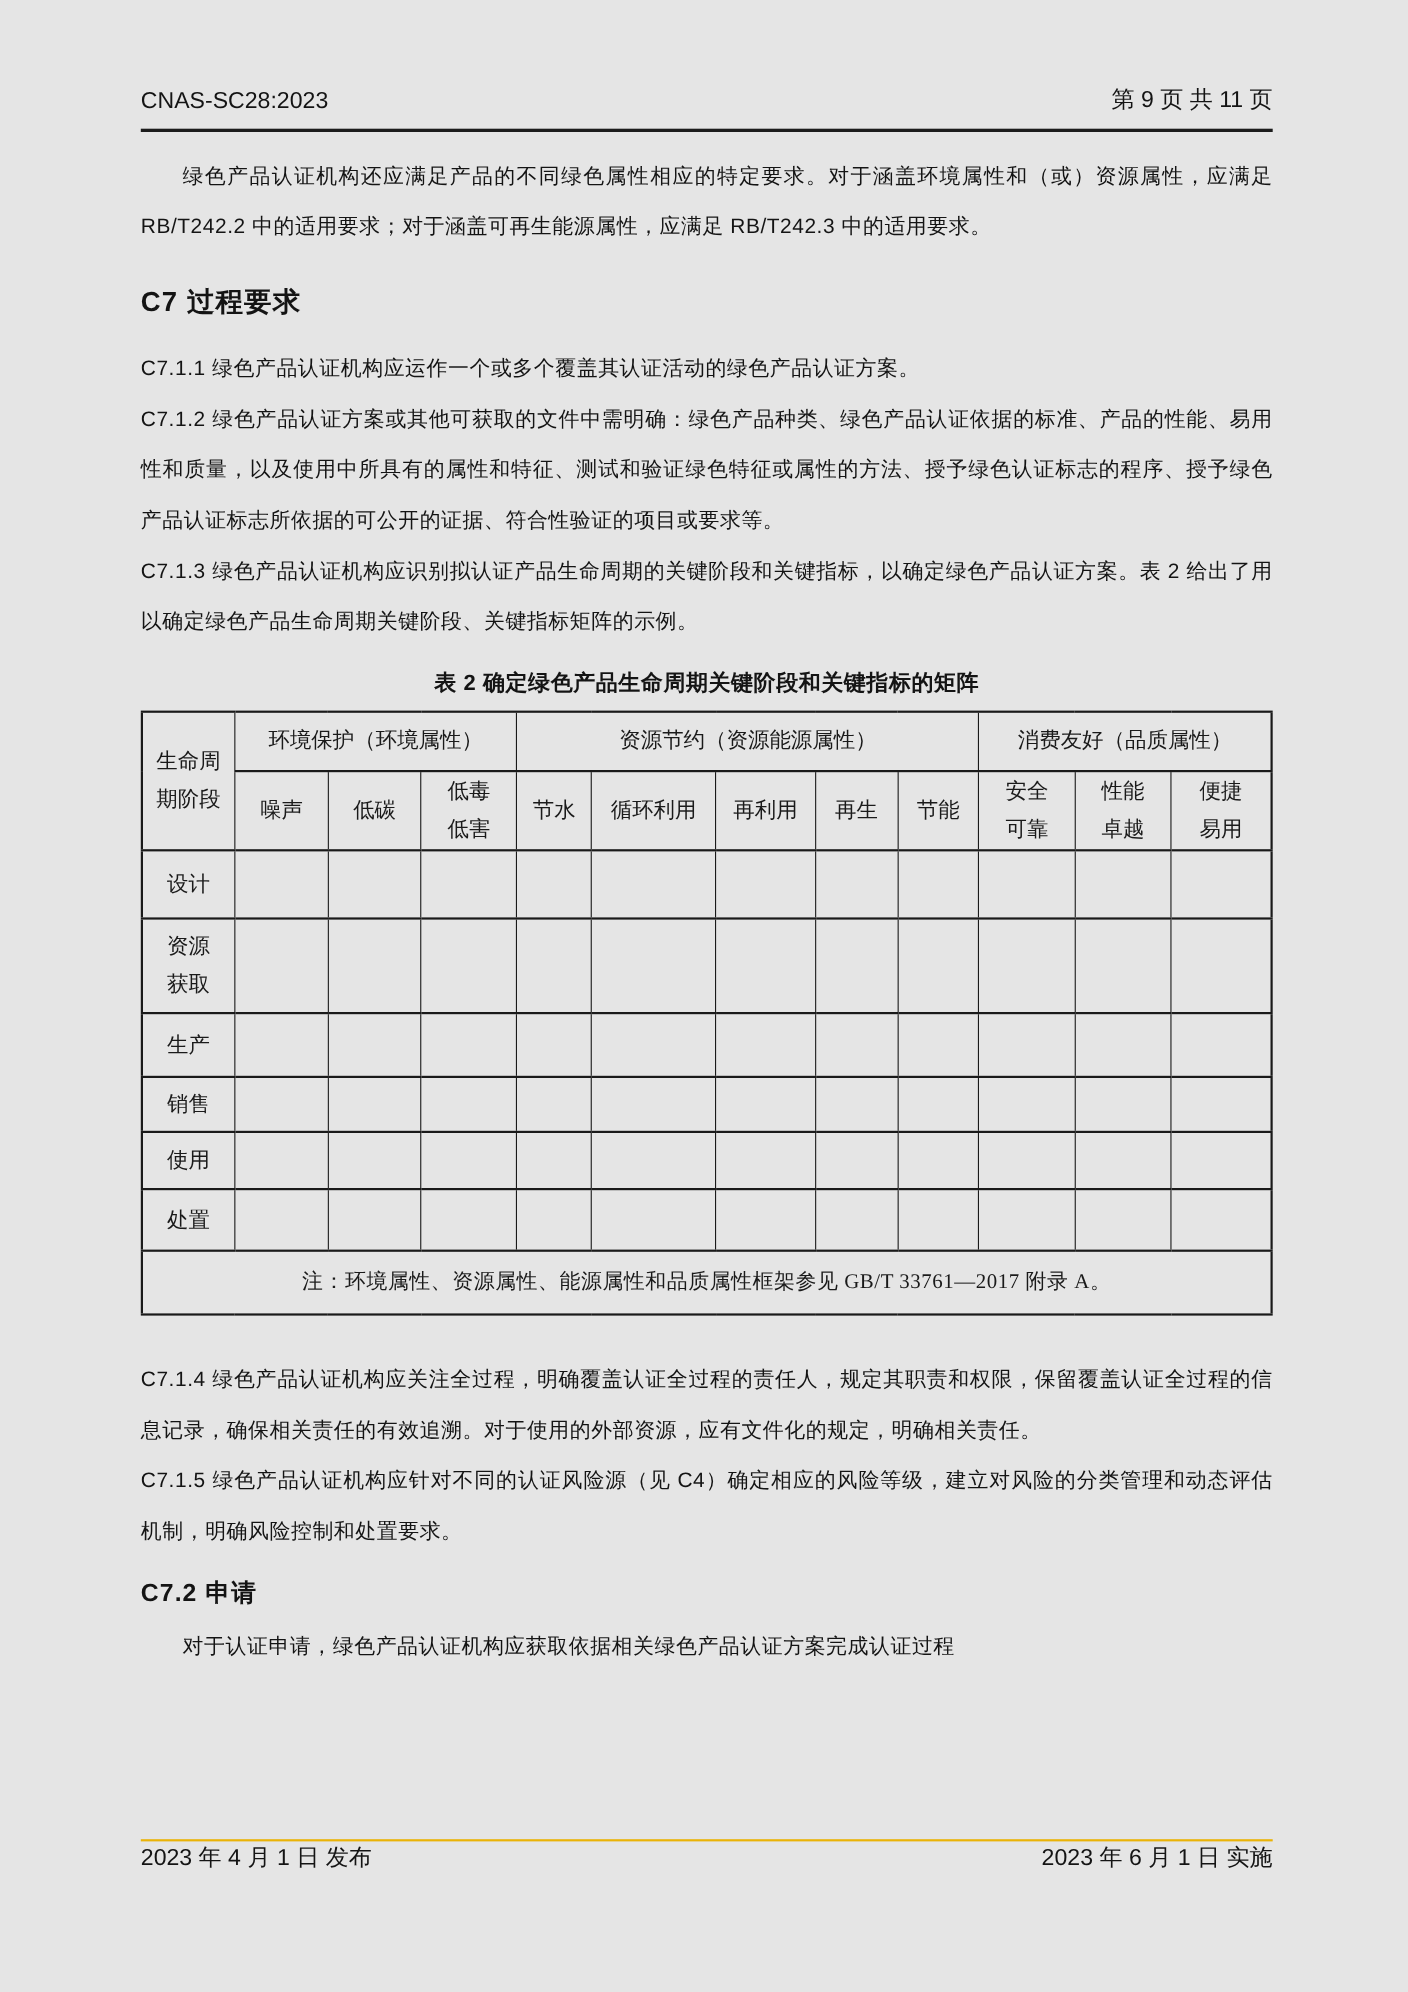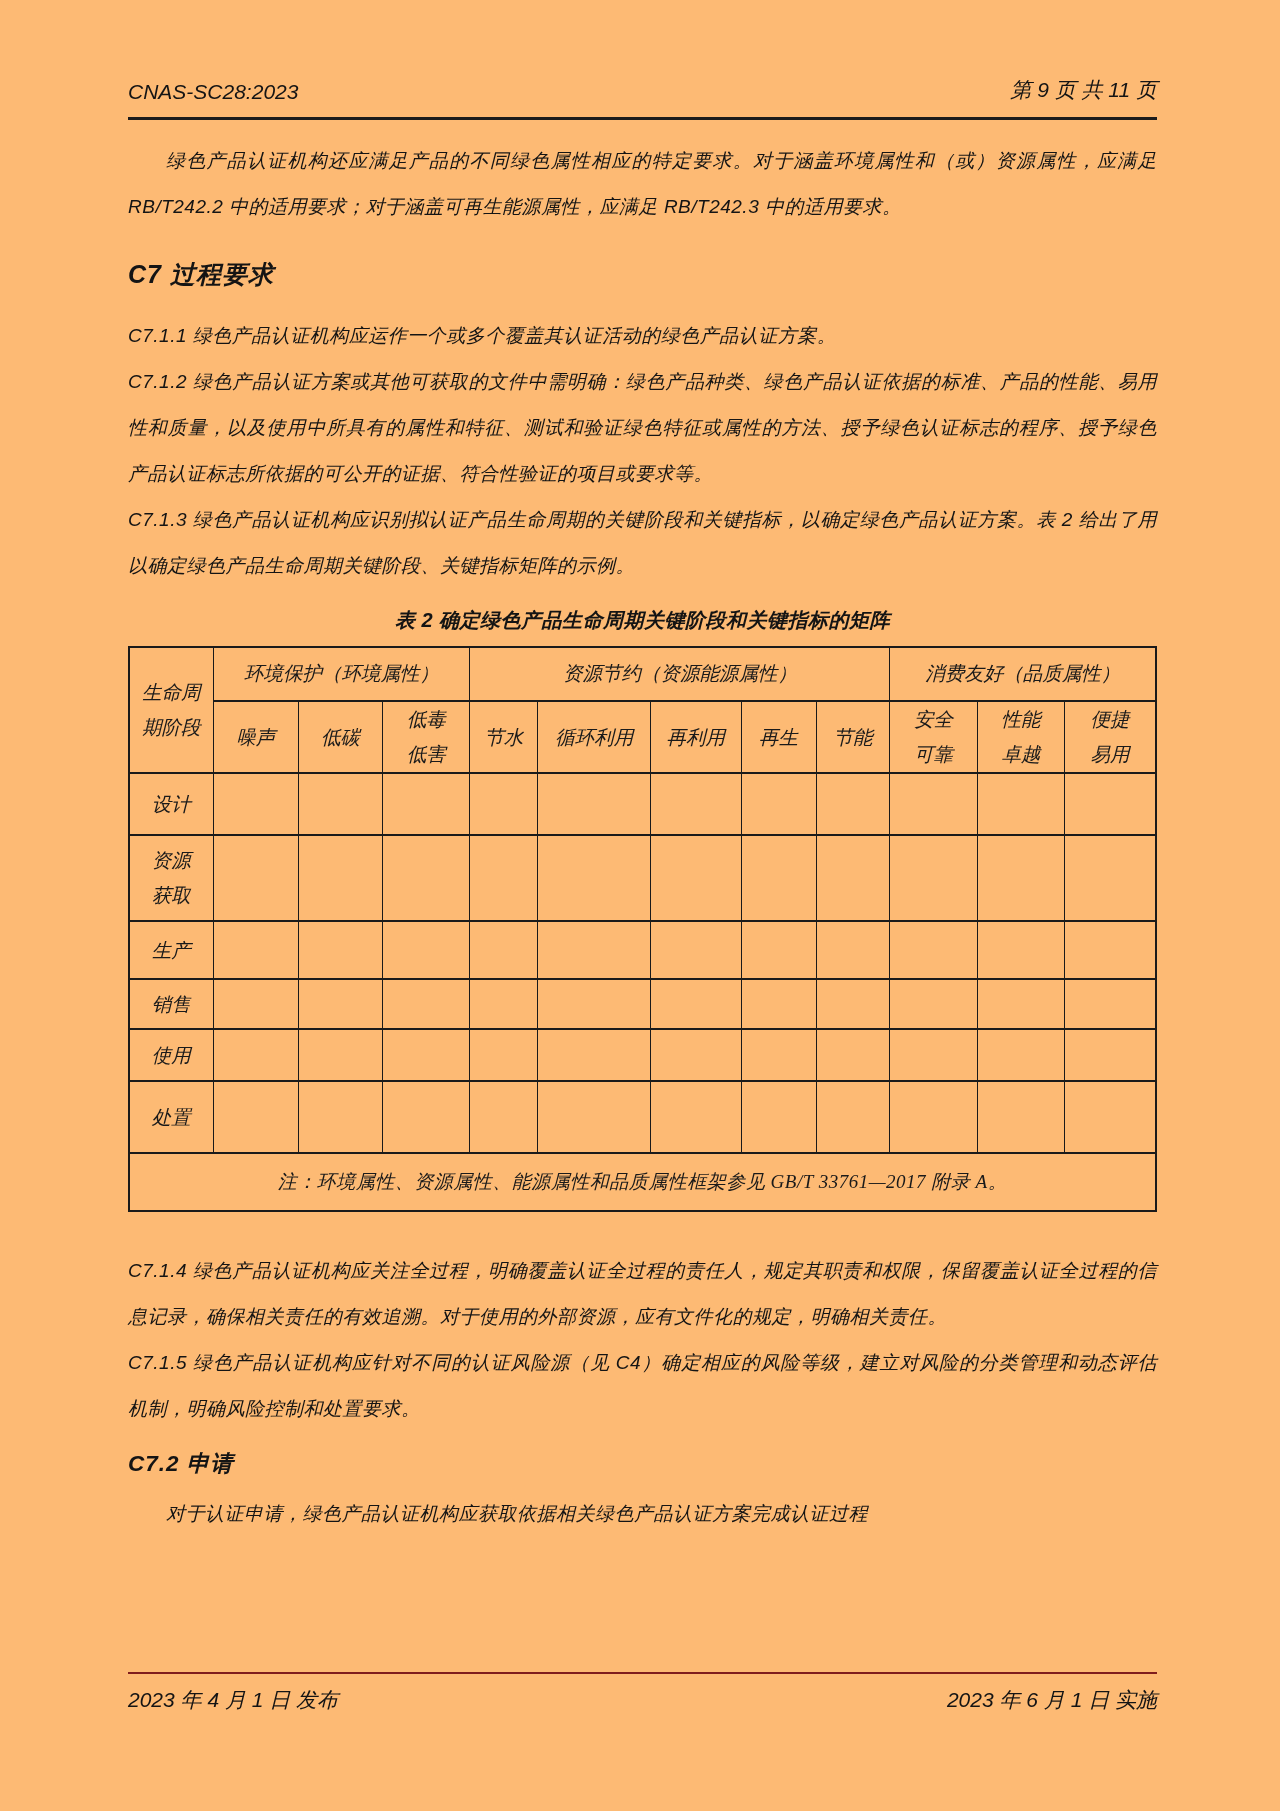--- a/index.html
+++ b/index.html
@@ -1,24 +1,23 @@
 <!DOCTYPE html>
 <html><head>
 <meta charset="utf-8">
 <style>
   html,body { margin:0; padding:0; background:#ffffff; }
   .page {
     position:relative;
     width:1280px; height:1811px;
-    background:#fdba74;
+    background:#e5e5e5;
     color:#141414;
     font-family:"Liberation Sans", sans-serif;
     overflow:hidden;
     box-sizing:border-box;
-    font-style:italic;
   }
   .margins { padding:0 123px 0 128px; box-sizing:border-box; }
 
   
   .doc-header {
     display:flex; justify-content:space-between; align-items:flex-end;
     margin-top:76px; padding-bottom:13px;
     border-bottom:3px solid #1c1c1c;
     font-size:21px;
   }
@@ -52,29 +51,28 @@
     padding:0 2px; box-sizing:border-box;
     white-space:pre-line; line-height:1.8;
   }
   tr.r-group  { height:54px; }
   tr.r-sub    { height:56px;margin-top:34px; }
   tr.r-design { height:62px;padding-left:44px; }
   tr.r-res    { height:86px; }
   tr.r-prod   { height:58px; }
   tr.r-sale   { height:50px; }
   tr.r-use    { height:52px;padding-left:14px; }
-  tr.r-disp   { height:72px; }
+  tr.r-disp   { height:56px; }
   tr.r-note   { height:58px; }
   td.note-cell { text-align:center; font-size:19px; letter-spacing:0.5px; }
 
   
   .doc-footer {
     position:absolute; left:128px; right:123px; top:1672px;
-    border-top:2px solid #7f1d1d;
-    padding-top:12px;
+    border-top:2px solid #eab308;
     display:flex; justify-content:space-between;
     font-size:21px;
   }
 </style>
 </head>
 <body>
 
 <div class="page">
 
   <div class="margins">

